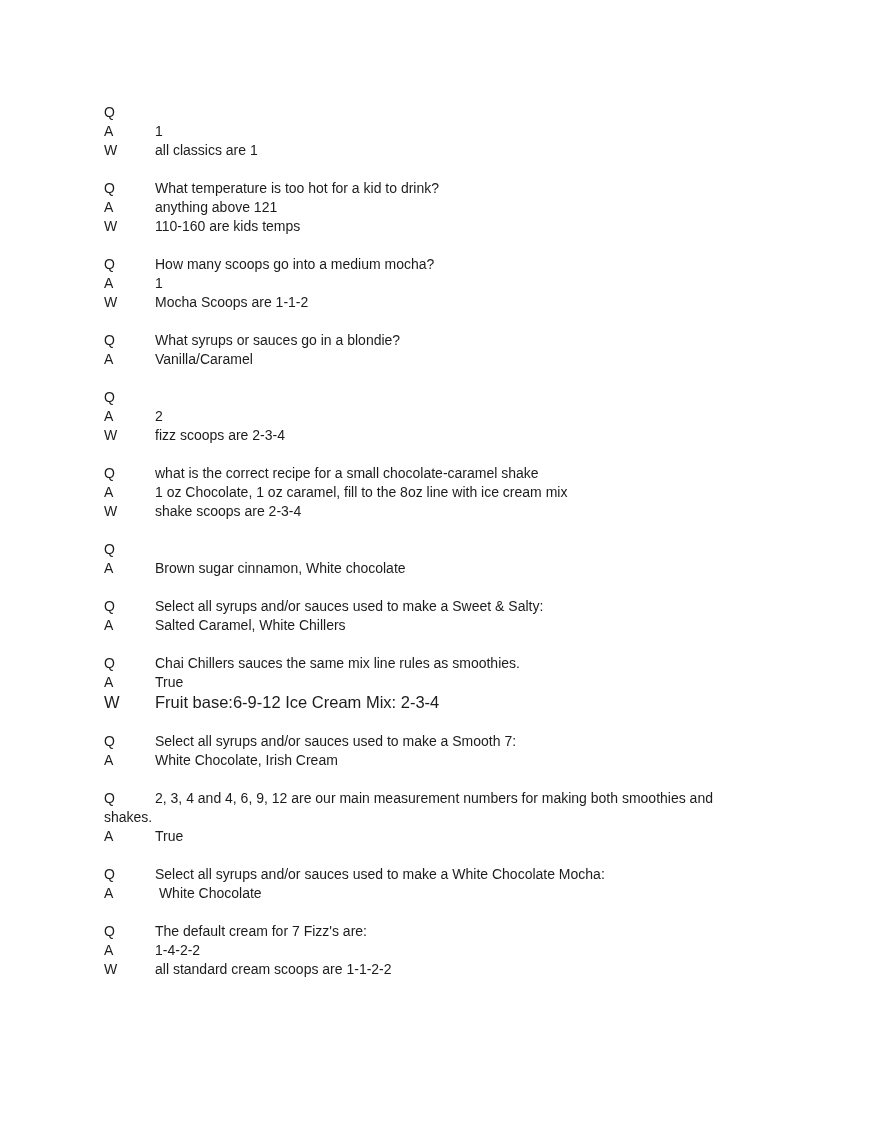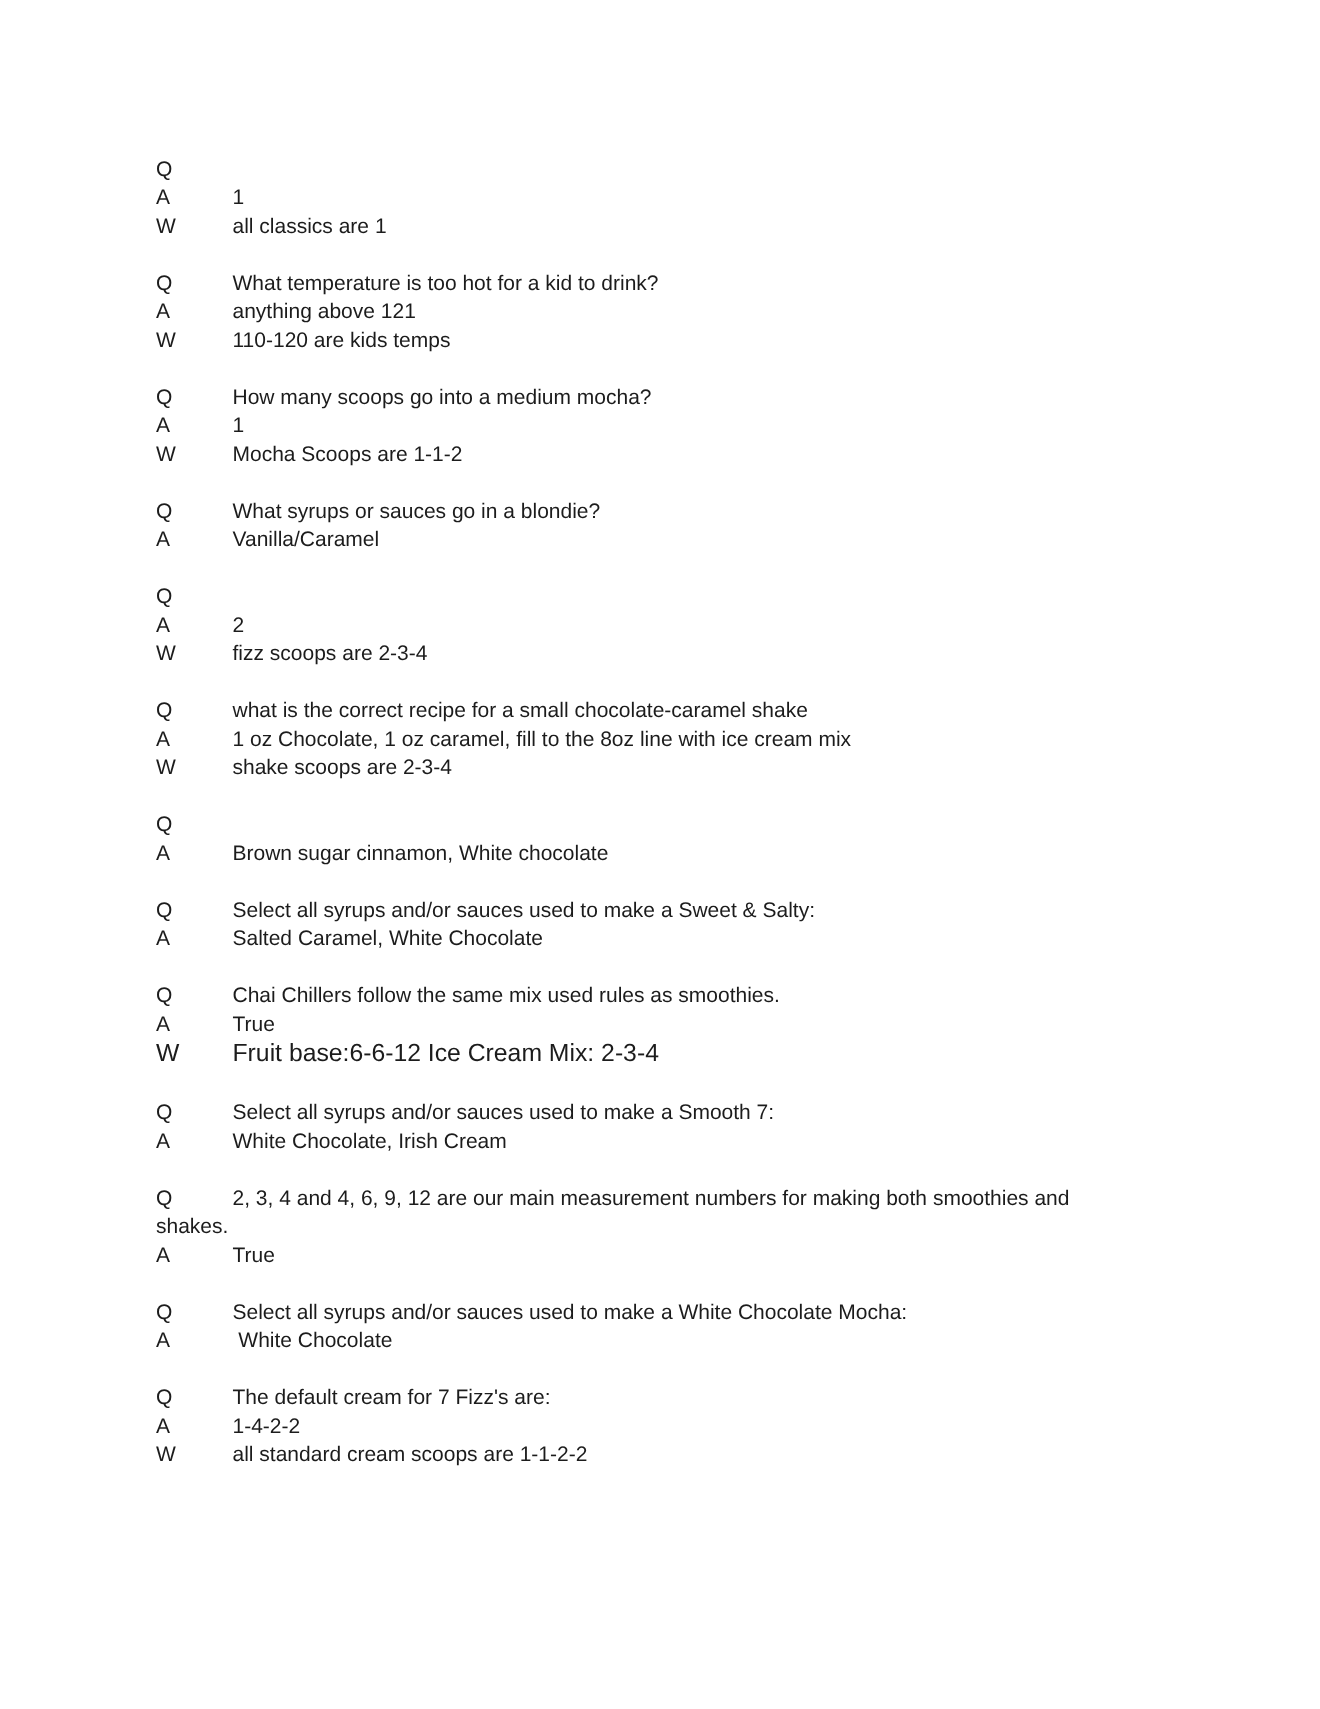--- a/index.html
+++ b/index.html
@@ -44,21 +44,21 @@
 <div class="page">
   <div id="qa-list">
       <div class="qa-block">
         <div class="qa-line"><span class="qa-label">Q</span></div>
         <div class="qa-line"><span class="qa-label">A</span><span class="qa-text">1</span></div>
         <div class="qa-line"><span class="qa-label">W</span><span class="qa-text">all classics are 1</span></div>
       </div>
       <div class="qa-block">
         <div class="qa-line"><span class="qa-label">Q</span><span class="qa-text">What temperature is too hot for a kid to drink?</span></div>
         <div class="qa-line"><span class="qa-label">A</span><span class="qa-text">anything above 121</span></div>
-        <div class="qa-line"><span class="qa-label">W</span><span class="qa-text">110-120 are kids temps</span></div>
+        <div class="qa-line"><span class="qa-label">W</span><span class="qa-text">110-160 are kids temps</span></div>
       </div>
       <div class="qa-block">
         <div class="qa-line"><span class="qa-label">Q</span><span class="qa-text">How many scoops go into a medium mocha?</span></div>
         <div class="qa-line"><span class="qa-label">A</span><span class="qa-text">1</span></div>
         <div class="qa-line"><span class="qa-label">W</span><span class="qa-text">Mocha Scoops are 1-1-2</span></div>
       </div>
       <div class="qa-block">
         <div class="qa-line"><span class="qa-label">Q</span><span class="qa-text">What syrups or sauces go in a blondie?</span></div>
         <div class="qa-line"><span class="qa-label">A</span><span class="qa-text">Vanilla/Caramel</span></div>
       </div>
@@ -71,26 +71,26 @@
         <div class="qa-line"><span class="qa-label">Q</span><span class="qa-text">what is the correct recipe for a small chocolate-caramel shake</span></div>
         <div class="qa-line"><span class="qa-label">A</span><span class="qa-text">1 oz Chocolate, 1 oz caramel, fill to the 8oz line with ice cream mix</span></div>
         <div class="qa-line"><span class="qa-label">W</span><span class="qa-text">shake scoops are 2-3-4</span></div>
       </div>
       <div class="qa-block">
         <div class="qa-line"><span class="qa-label">Q</span></div>
         <div class="qa-line"><span class="qa-label">A</span><span class="qa-text">Brown sugar cinnamon, White chocolate</span></div>
       </div>
       <div class="qa-block">
         <div class="qa-line"><span class="qa-label">Q</span><span class="qa-text">Select all syrups and/or sauces used to make a Sweet &amp; Salty:</span></div>
-        <div class="qa-line"><span class="qa-label">A</span><span class="qa-text">Salted Caramel, White Chocolate</span></div>
+        <div class="qa-line"><span class="qa-label">A</span><span class="qa-text">Salted Caramel, White Chillers</span></div>
       </div>
       <div class="qa-block">
-        <div class="qa-line"><span class="qa-label">Q</span><span class="qa-text">Chai Chillers follow the same mix used rules as smoothies.</span></div>
+        <div class="qa-line"><span class="qa-label">Q</span><span class="qa-text">Chai Chillers sauces the same mix line rules as smoothies.</span></div>
         <div class="qa-line"><span class="qa-label">A</span><span class="qa-text">True</span></div>
-        <div class="qa-line large"><span class="qa-label">W</span><span class="qa-text">Fruit base:6-6-12 Ice Cream Mix: 2-3-4</span></div>
+        <div class="qa-line large"><span class="qa-label">W</span><span class="qa-text">Fruit base:6-9-12 Ice Cream Mix: 2-3-4</span></div>
       </div>
       <div class="qa-block">
         <div class="qa-line"><span class="qa-label">Q</span><span class="qa-text">Select all syrups and/or sauces used to make a Smooth 7:</span></div>
         <div class="qa-line"><span class="qa-label">A</span><span class="qa-text">White Chocolate, Irish Cream</span></div>
       </div>
       <div class="qa-block">
         <div class="qa-line"><span class="qa-label">Q</span><span class="qa-text">2, 3, 4 and 4, 6, 9, 12 are our main measurement numbers for making both smoothies and</span></div>
         <div class="qa-line continuation"><span class="qa-text">shakes.</span></div>
         <div class="qa-line"><span class="qa-label">A</span><span class="qa-text">True</span></div>
       </div>

